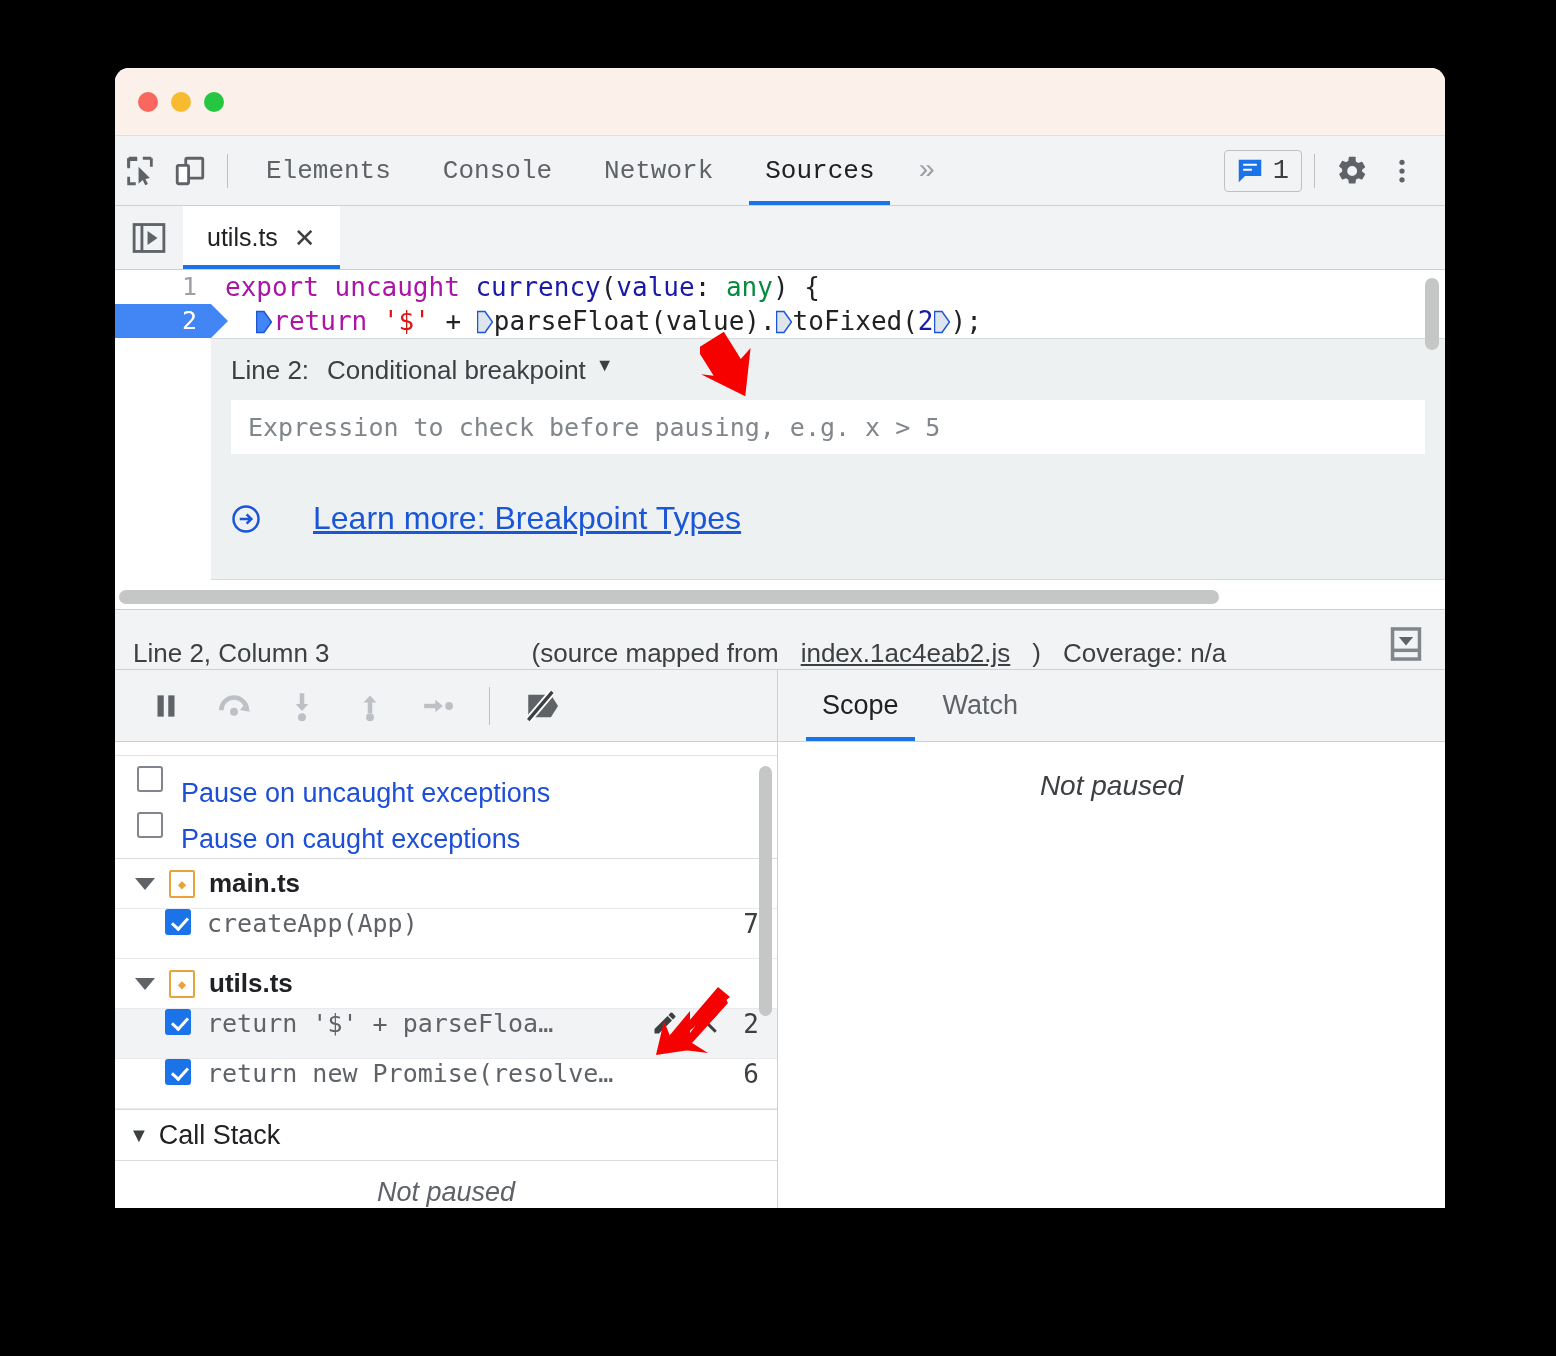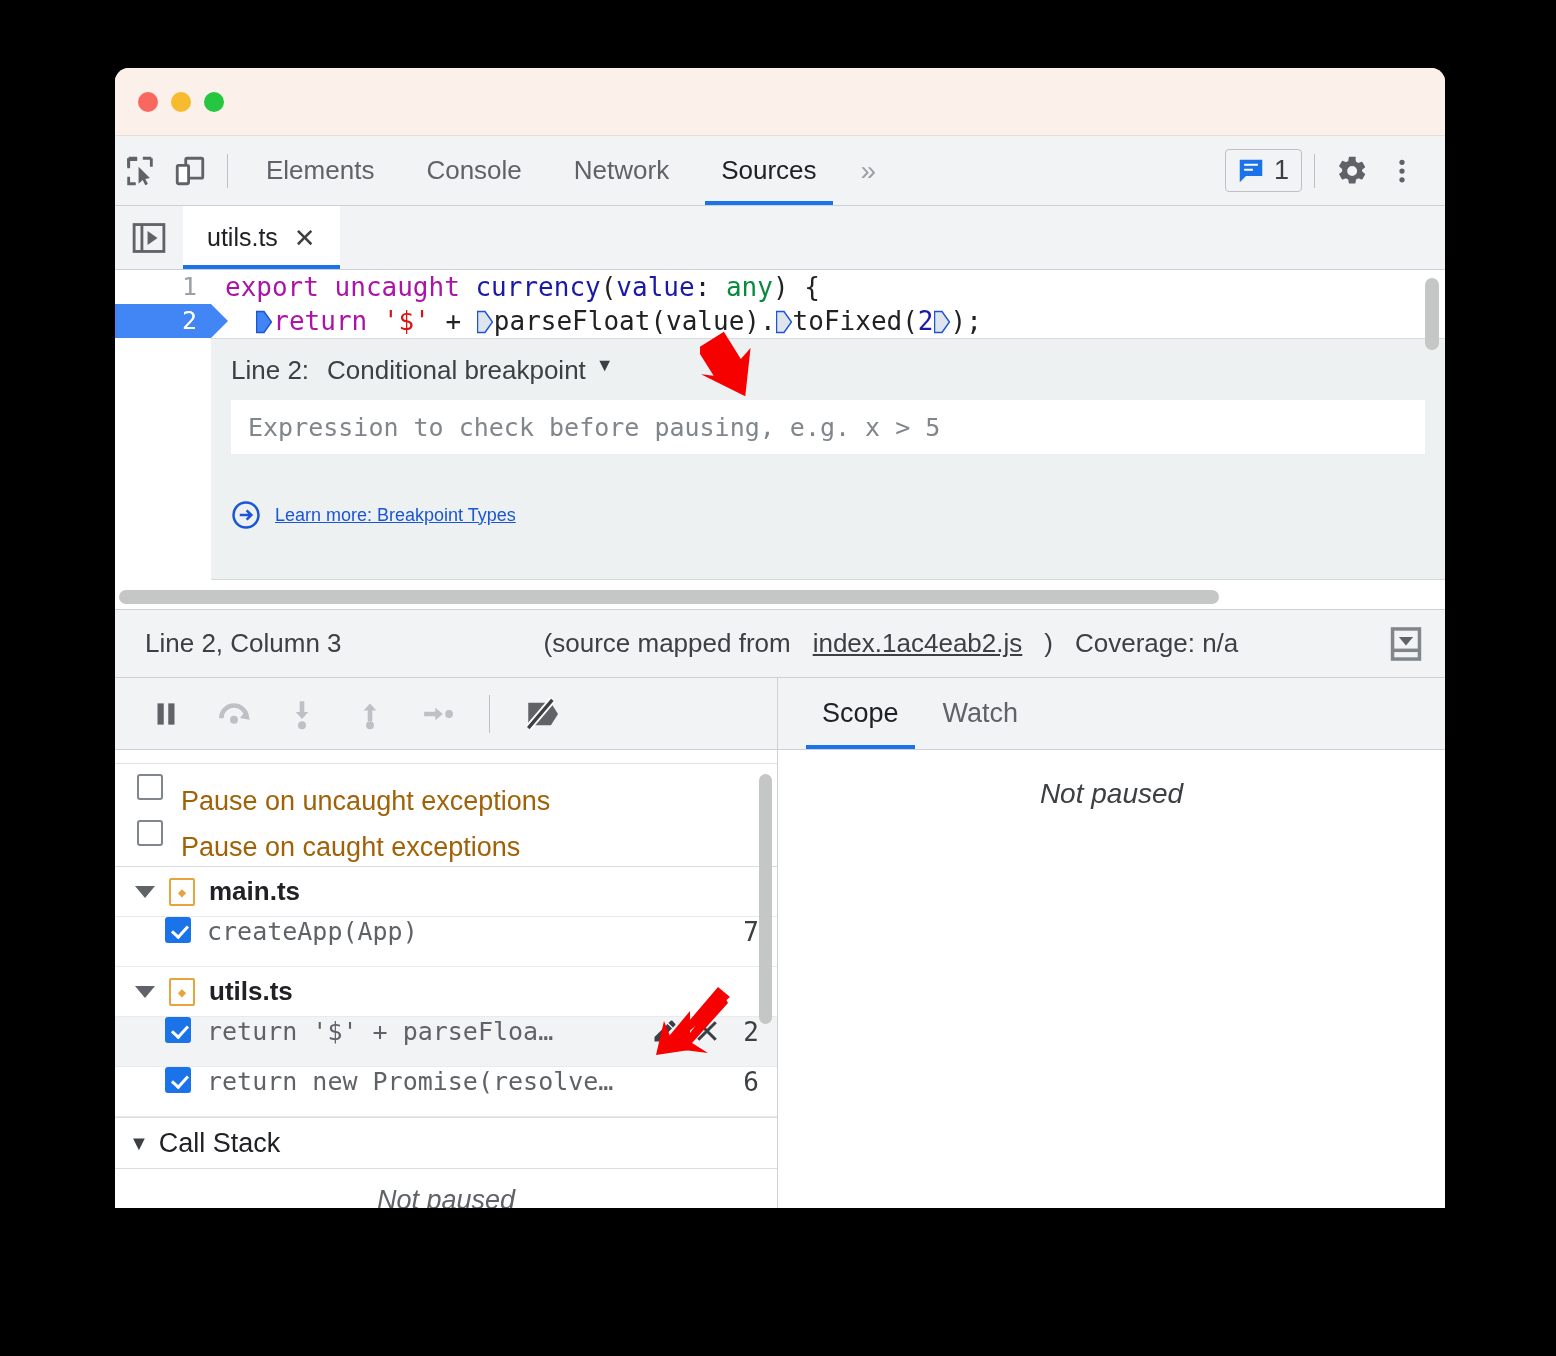--- a/index.html
+++ b/index.html
@@ -57,20 +57,21 @@
 
   
   .toolbar {
     height: 70px;
     background: #f1f3f4;
     border-bottom: 1px solid #cdd1d4;
     display: flex;
     align-items: center;
     flex: 0 0 auto;
     position: relative;
+    font-family: Liberation Mono, monospace;
   }
   .tb-icon-btn {
     width: 50px; height: 50px;
     display: flex; align-items: center; justify-content: center;
     cursor: pointer;
   }
   .tb-sep {
     width: 1px; height: 34px;
     background: #bdc1c6;
     margin: 0 12px;
@@ -233,22 +234,23 @@
     font-size: 25px;
     color: #80868b;
   }
   .bp-learn {
     margin-top: 46px;
     display: flex; align-items: center; gap: 14px;
     cursor: pointer;
   }
   .bp-learn-text {
     color: #1a56d6;
-    font-size: 18px;
+    font-size: 32px;
     text-decoration: underline;
+    margin-left: 38px;
   }
 
   
   .hscroll-track {
     position: absolute;
     left: 0; right: 0; bottom: 0;
     height: 24px;
     background: #ffffff;
     display: flex; align-items: center;
   }
@@ -262,29 +264,29 @@
   .vscroll {
     position: absolute;
     right: 6px; top: 8px;
     width: 14px; height: 72px;
     background: #c4c7c5;
     border-radius: 7px;
   }
 
   
   .statusbar {
-    height: 68px;
+    height: 60px;
     background: #f1f3f4;
     border-bottom: 1px solid #cdd1d4;
     display: flex;
-    align-items: center;
+    align-items: flex-end;
     flex: 0 0 auto;
     font-size: 26px;
     color: #3c4043;
-    padding: 0 14px 0 30px;
+    padding: 0 14px 0 18px;
   }
   .sb-left { }
   .sb-mid {
     margin-left: 202px;
     display: flex; gap: 22px; align-items: baseline;
   }
   .sb-link { text-decoration: underline; cursor: pointer; color: #3c4043; }
   .sb-right { margin-left: auto; display: flex; align-items: center; }
 
   
@@ -365,21 +367,21 @@
   }
   .chkbox.checked::after {
     content: "";
     position: absolute;
     left: 8px; top: 3px;
     width: 7px; height: 13px;
     border: solid #fff;
     border-width: 0 3px 3px 0;
     transform: rotate(42deg);
   }
-  .chk-label { font-size: 27px; color: #a16207; margin-top: 28px; }
+  .chk-label { font-size: 27px; color: #1d4ed8; margin-top: 28px; }
 
   .bp-divider { height: 1px; background: #dadce0; margin-top: 10px; }
 
   .file-group-head {
     display: flex; align-items: center;
     height: 50px;
     padding-left: 20px;
     gap: 14px;
     border-bottom: 1px solid #e8eaed;
     cursor: pointer;

